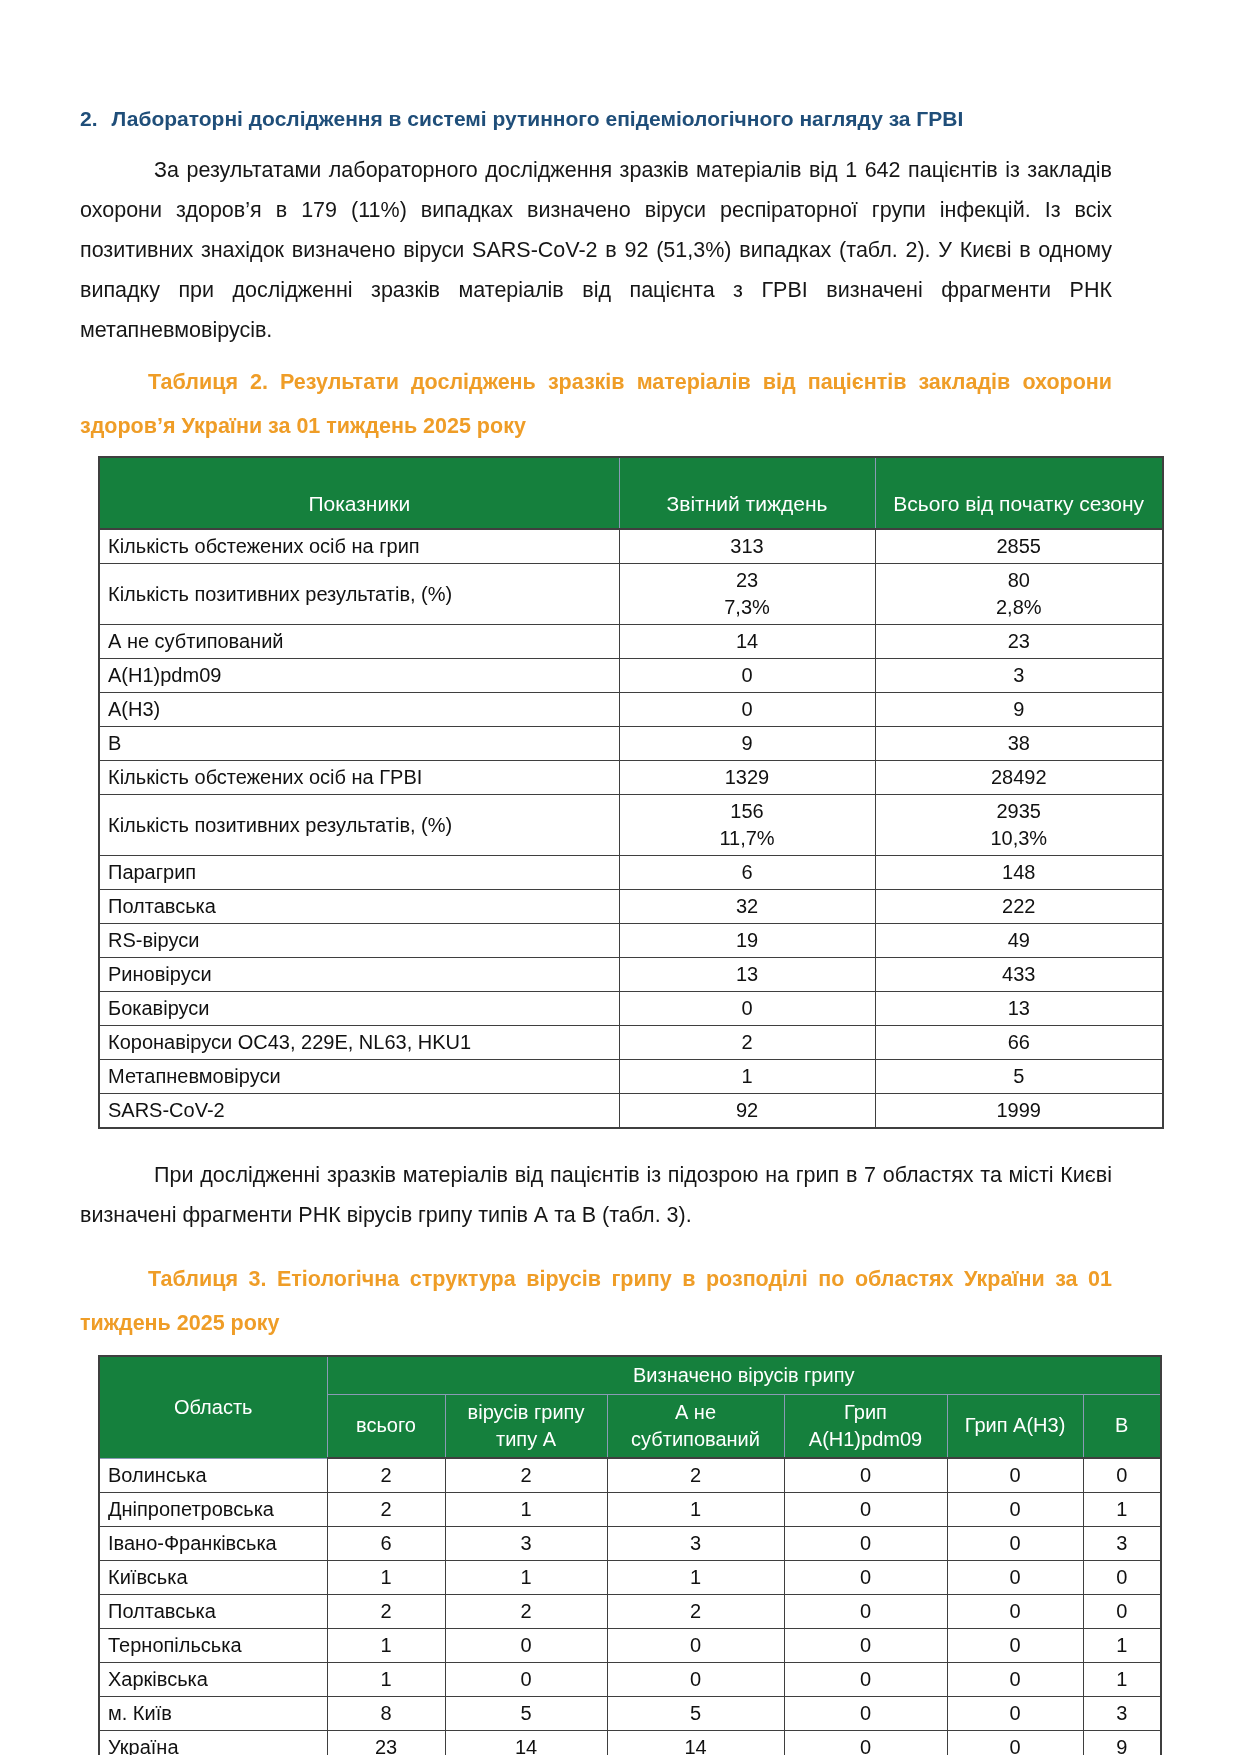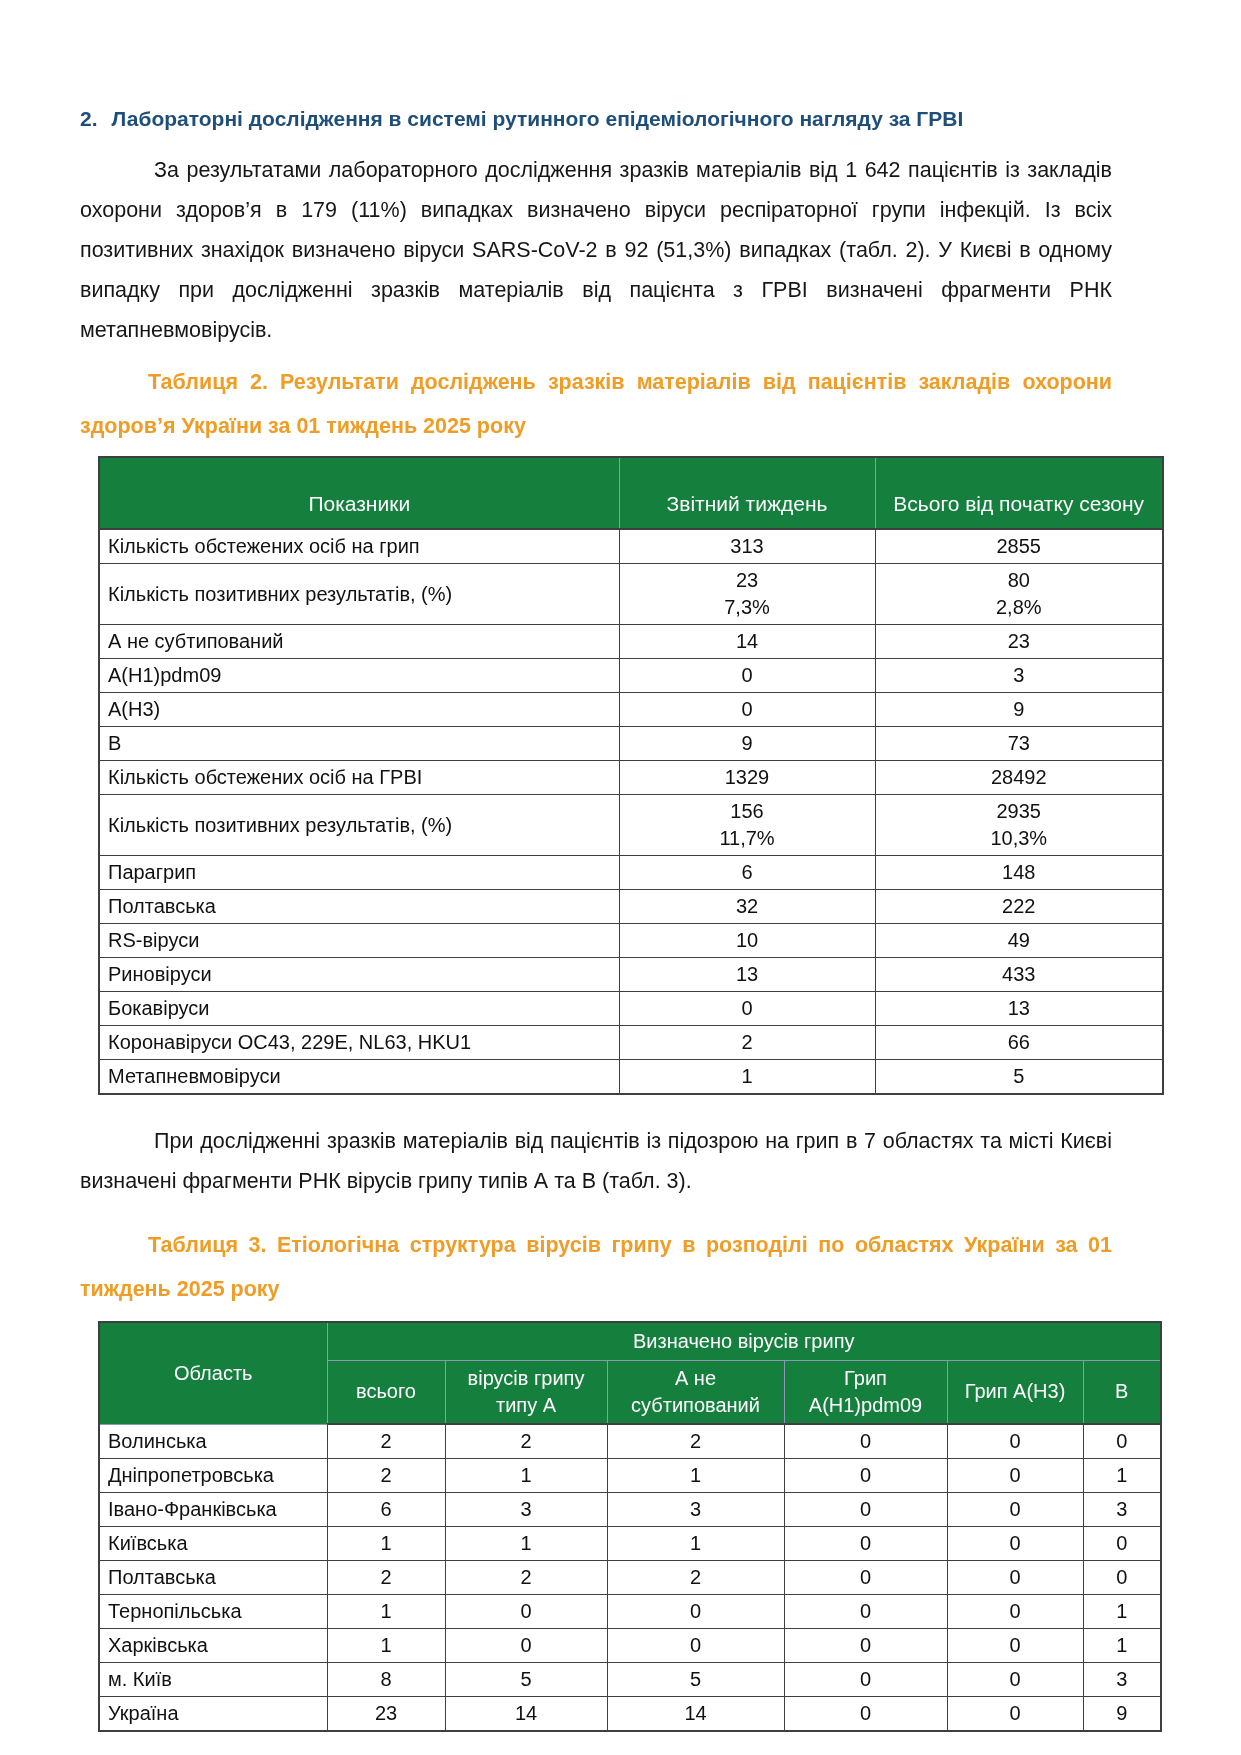--- a/index.html
+++ b/index.html
@@ -133,21 +133,21 @@
           <td class="num">3</td>
         </tr>
         <tr>
           <td class="lbl">A(H3)</td>
           <td class="num">0</td>
           <td class="num">9</td>
         </tr>
         <tr>
           <td class="lbl">В</td>
           <td class="num">9</td>
-          <td class="num">73</td>
+          <td class="num">38</td>
         </tr>
         <tr>
           <td class="lbl">Кількість обстежених осіб на ГРВІ</td>
           <td class="num">1329</td>
           <td class="num">28492</td>
         </tr>
         <tr>
           <td class="lbl">Кількість позитивних результатів, (%)</td>
           <td class="num">
             <div>156</div>
@@ -163,21 +163,21 @@
           <td class="num">6</td>
           <td class="num">148</td>
         </tr>
         <tr>
           <td class="lbl">Полтавська</td>
           <td class="num">32</td>
           <td class="num">222</td>
         </tr>
         <tr>
           <td class="lbl">RS-віруси</td>
-          <td class="num">10</td>
+          <td class="num">19</td>
           <td class="num">49</td>
         </tr>
         <tr>
           <td class="lbl">Риновіруси</td>
           <td class="num">13</td>
           <td class="num">433</td>
         </tr>
         <tr>
           <td class="lbl">Бокавіруси</td>
           <td class="num">0</td>
@@ -185,20 +185,25 @@
         </tr>
         <tr>
           <td class="lbl">Коронавіруси OC43, 229E, NL63, HKU1</td>
           <td class="num">2</td>
           <td class="num">66</td>
         </tr>
         <tr>
           <td class="lbl">Метапневмовіруси</td>
           <td class="num">1</td>
           <td class="num">5</td>
+        </tr>
+        <tr>
+          <td class="lbl">SARS-CoV-2</td>
+          <td class="num">92</td>
+          <td class="num">1999</td>
         </tr>
       </tbody>
   </table>
 
   <p class="body-par" style="margin-top:26px;">При дослідженні зразків матеріалів від пацієнтів із підозрою на грип в 7 областях та місті Києві визначені фрагменти РНК вірусів грипу типів А та В (табл. 3).</p>
 
   <p class="tbl-title" style="margin-top:22px;">Таблиця 3. Етіологічна структура вірусів грипу в розподілі по областях України за 01 тиждень 2025 року</p>
 
   <table class="doc" id="table3">
     <colgroup>

